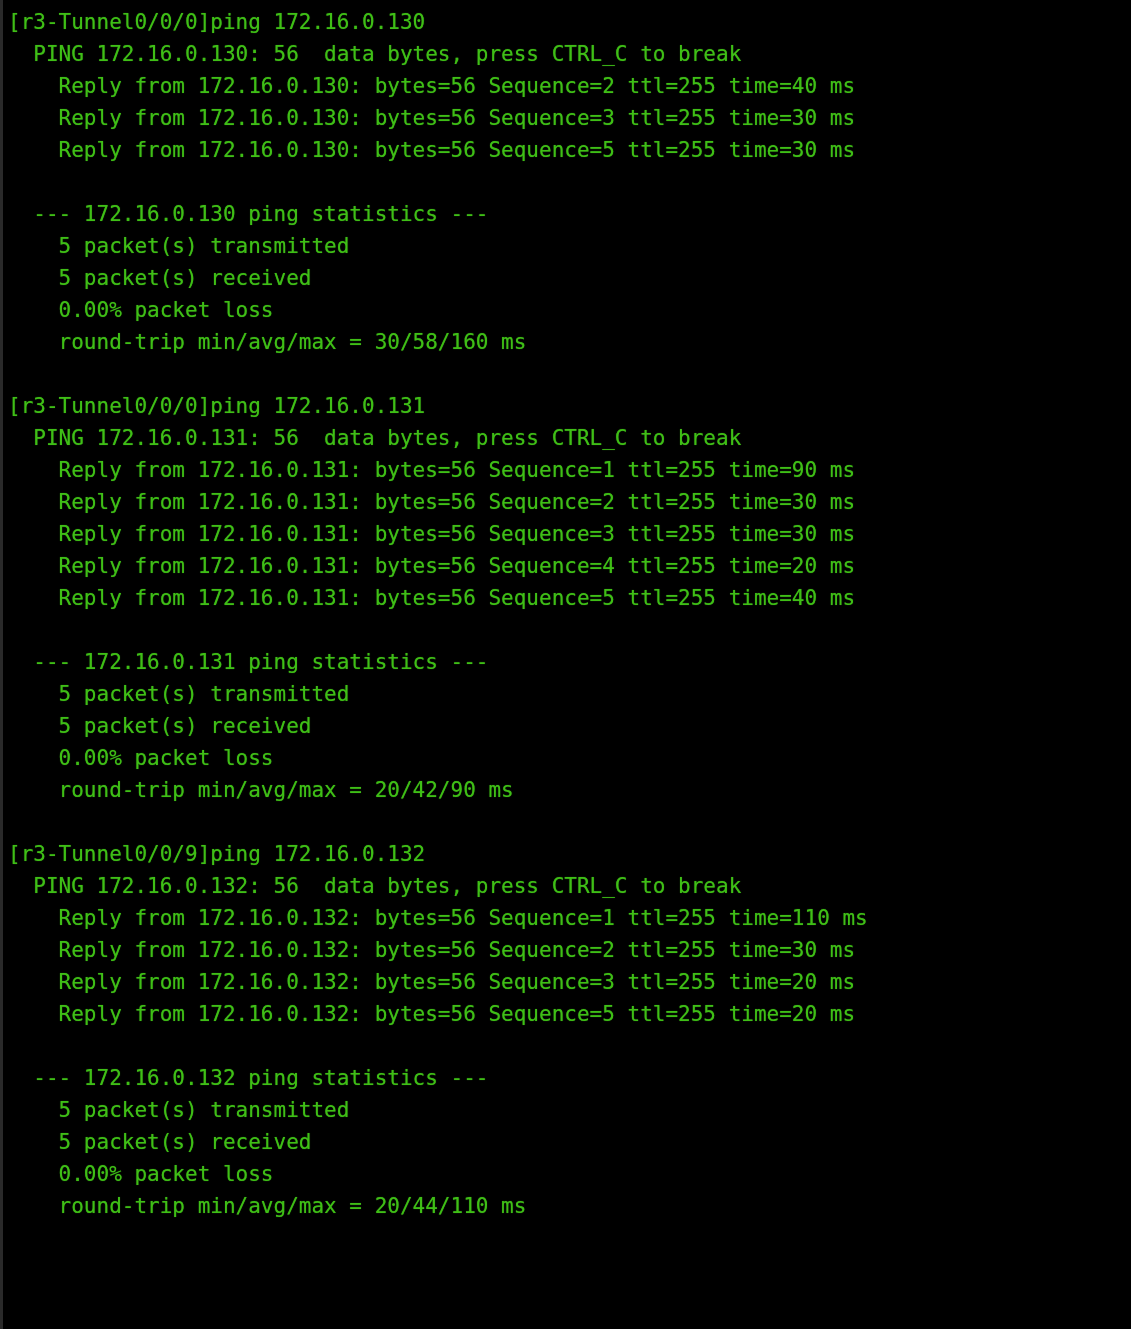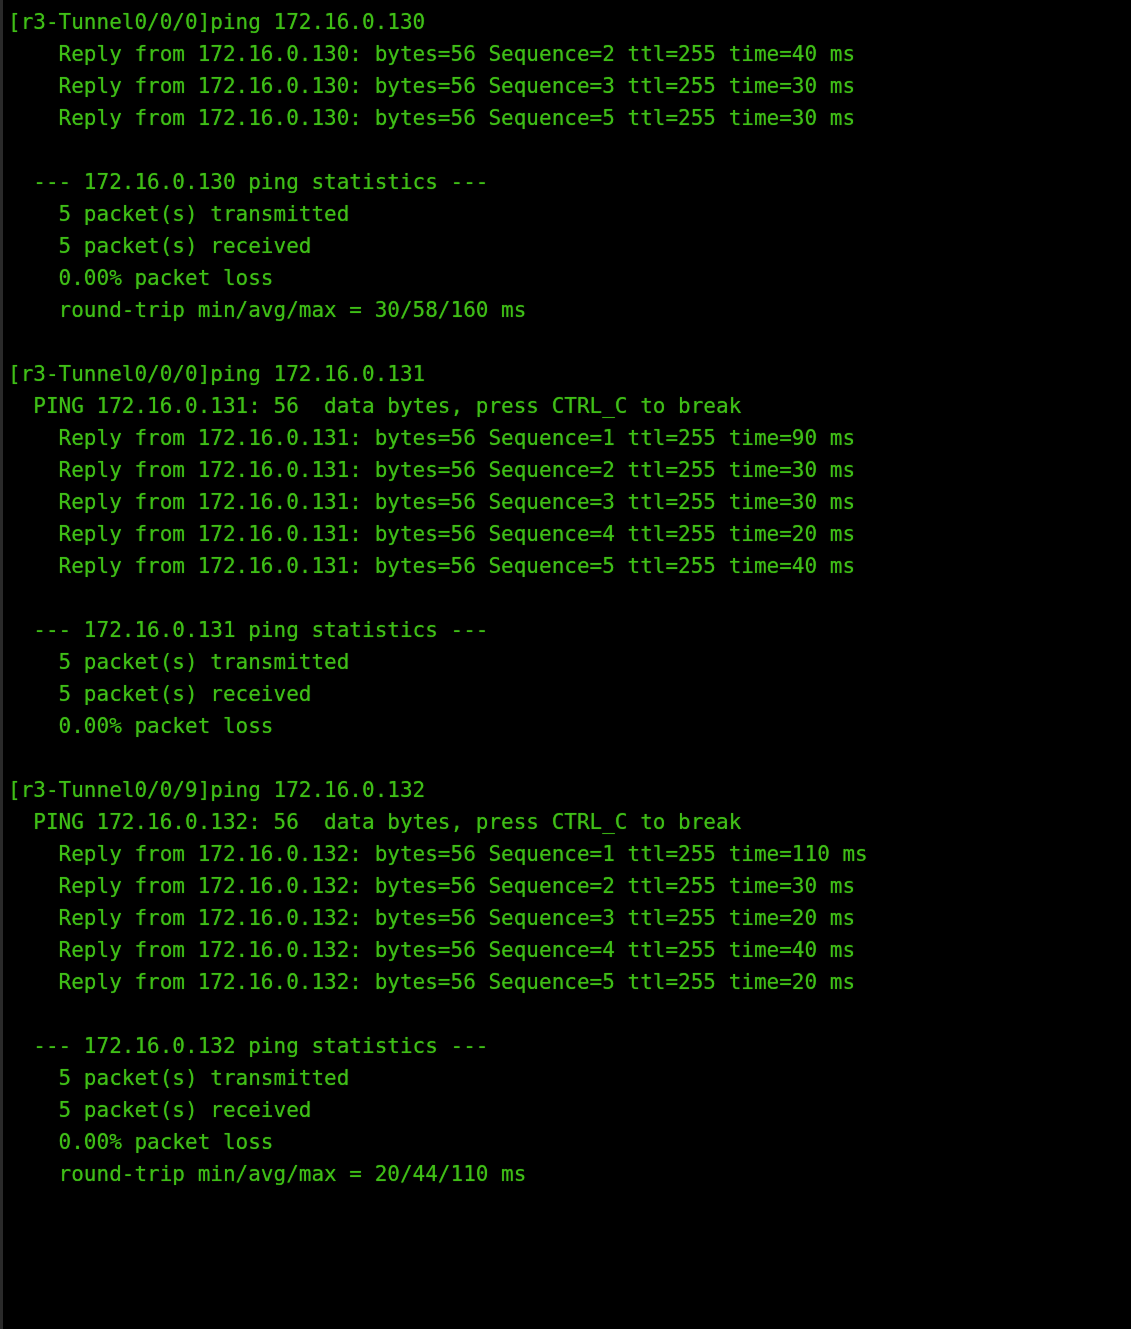--- a/index.html
+++ b/index.html
@@ -47,20 +47,21 @@
     color: transparent;
   }
 </style>
 </head>
 <body>
 
 <div id="terminal">
   <div id="left-edge"></div>
   <div id="screen">
       <div class="line">[r3-Tunnel0/0/0]ping 172.16.0.130</div>
+      <div class="line">  PING 172.16.0.130: 56  data bytes, press CTRL_C to break</div>
       <div class="line">    Reply from 172.16.0.130: bytes=56 Sequence=2 ttl=255 time=40 ms</div>
       <div class="line">    Reply from 172.16.0.130: bytes=56 Sequence=3 ttl=255 time=30 ms</div>
       <div class="line">    Reply from 172.16.0.130: bytes=56 Sequence=5 ttl=255 time=30 ms</div>
       <div class="line blank">&nbsp;</div>
       <div class="line">  --- 172.16.0.130 ping statistics ---</div>
       <div class="line">    5 packet(s) transmitted</div>
       <div class="line">    5 packet(s) received</div>
       <div class="line">    0.00% packet loss</div>
       <div class="line">    round-trip min/avg/max = 30/58/160 ms</div>
       <div class="line blank">&nbsp;</div>
@@ -69,27 +70,27 @@
       <div class="line">    Reply from 172.16.0.131: bytes=56 Sequence=1 ttl=255 time=90 ms</div>
       <div class="line">    Reply from 172.16.0.131: bytes=56 Sequence=2 ttl=255 time=30 ms</div>
       <div class="line">    Reply from 172.16.0.131: bytes=56 Sequence=3 ttl=255 time=30 ms</div>
       <div class="line">    Reply from 172.16.0.131: bytes=56 Sequence=4 ttl=255 time=20 ms</div>
       <div class="line">    Reply from 172.16.0.131: bytes=56 Sequence=5 ttl=255 time=40 ms</div>
       <div class="line blank">&nbsp;</div>
       <div class="line">  --- 172.16.0.131 ping statistics ---</div>
       <div class="line">    5 packet(s) transmitted</div>
       <div class="line">    5 packet(s) received</div>
       <div class="line">    0.00% packet loss</div>
+      <div class="line">    round-trip min/avg/max = 20/42/90 ms</div>
       <div class="line blank">&nbsp;</div>
       <div class="line">[r3-Tunnel0/0/9]ping 172.16.0.132</div>
       <div class="line">  PING 172.16.0.132: 56  data bytes, press CTRL_C to break</div>
       <div class="line">    Reply from 172.16.0.132: bytes=56 Sequence=1 ttl=255 time=110 ms</div>
       <div class="line">    Reply from 172.16.0.132: bytes=56 Sequence=2 ttl=255 time=30 ms</div>
       <div class="line">    Reply from 172.16.0.132: bytes=56 Sequence=3 ttl=255 time=20 ms</div>
-      <div class="line">    Reply from 172.16.0.132: bytes=56 Sequence=4 ttl=255 time=40 ms</div>
       <div class="line">    Reply from 172.16.0.132: bytes=56 Sequence=5 ttl=255 time=20 ms</div>
       <div class="line blank">&nbsp;</div>
       <div class="line">  --- 172.16.0.132 ping statistics ---</div>
       <div class="line">    5 packet(s) transmitted</div>
       <div class="line">    5 packet(s) received</div>
       <div class="line">    0.00% packet loss</div>
       <div class="line">    round-trip min/avg/max = 20/44/110 ms</div>
     </div>
 </div>
 

